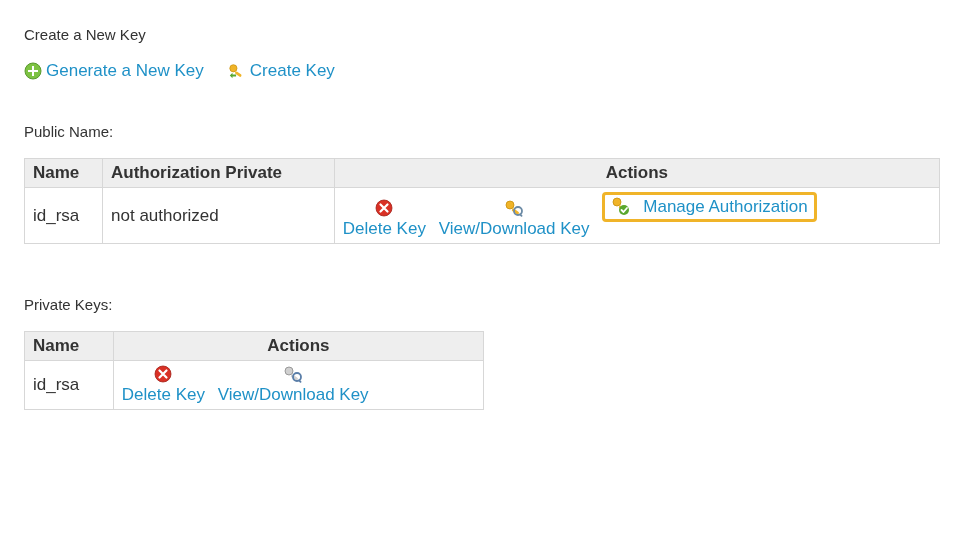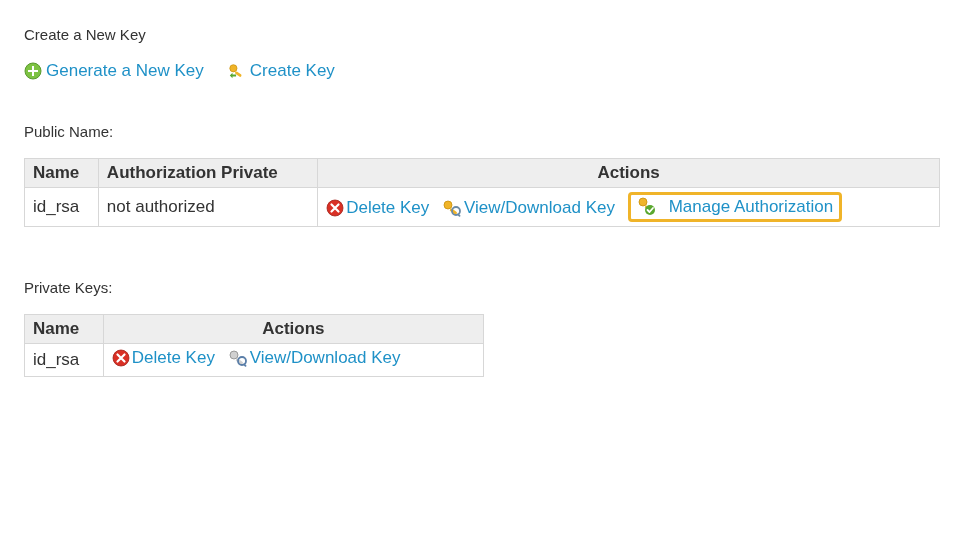--- a/index.html
+++ b/index.html
@@ -50,20 +50,21 @@
     th.actions { text-align: center; }
     .cell-actions { white-space: nowrap; }
     .cell-actions a {
       display: inline-flex;
       align-items: center;
       gap: 2px;
       color: #1f91c7;
       text-decoration: none;
       cursor: pointer;
       margin-right: 8px;
+      flex-direction: column;
     }
     .cell-actions a:last-child { margin-right: 0; }
     .highlight-box {
       border: 3px solid #f0b429;
       border-radius: 4px;
       display: inline-flex;
       gap:12px;
       padding: 2px 6px;
       color: #1f91c7;
       cursor:pointer;

